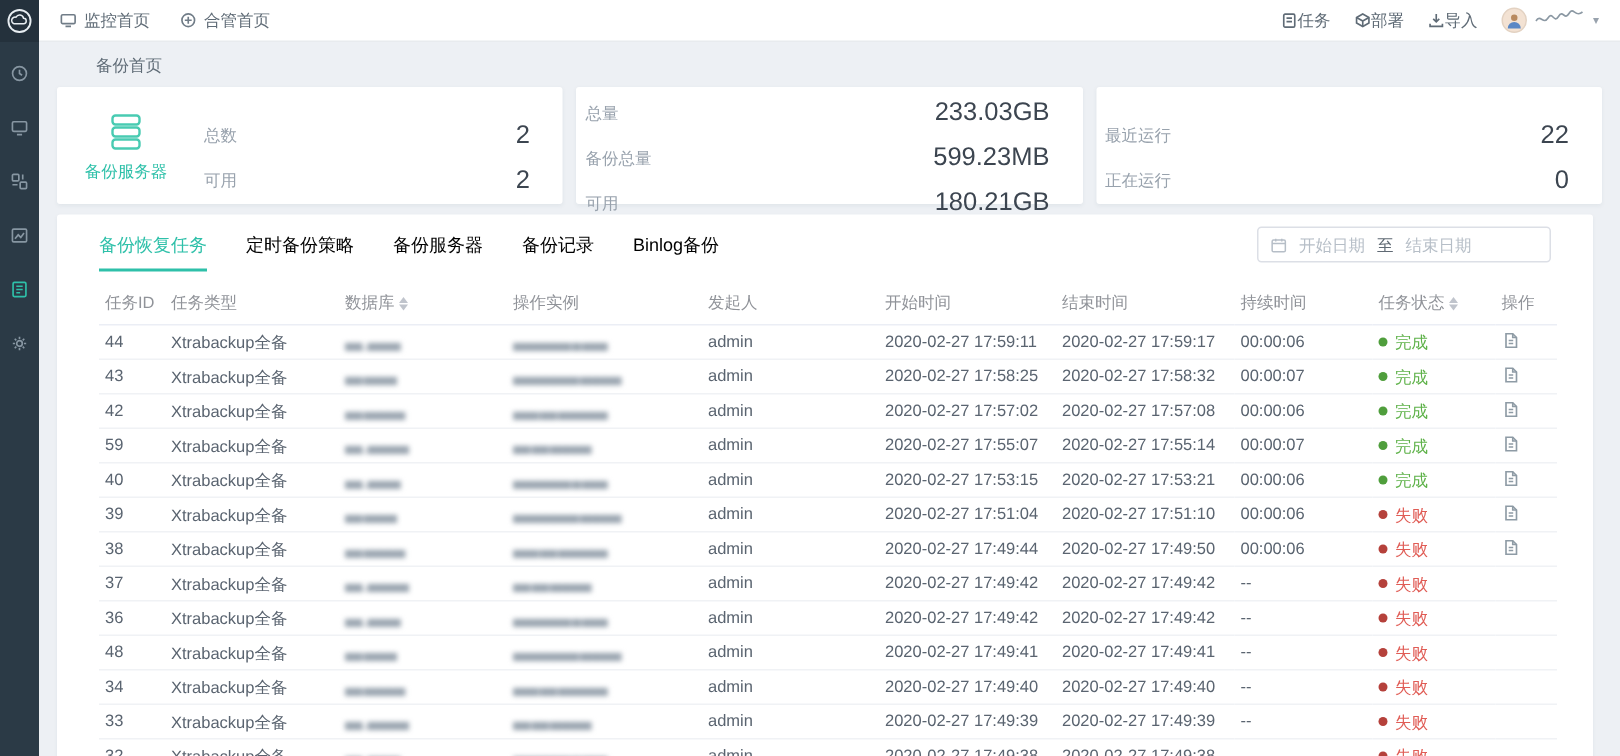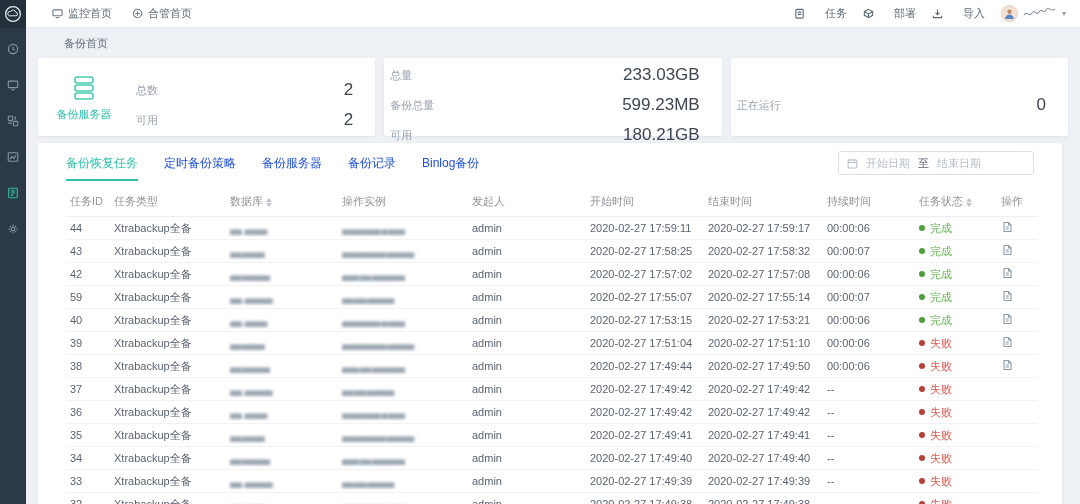--- a/index.html
+++ b/index.html
@@ -8,27 +8,27 @@
 
   
   .sidebar { position:absolute; left:0; top:0; width:26px; height:504px; background:#2b3a46; z-index:5; }
   .logo-box { width:26px; height:28px; background:#24313c; display:flex; align-items:center; justify-content:center; }
   .side-icons { display:flex; flex-direction:column; align-items:center; padding-top:14px; gap:23px; }
   .side-icon { width:13px; height:13px; color:#8796a2; display:flex; align-items:center; justify-content:center; cursor:pointer; }
   .side-icon.active { color:#2ec0a9; }
   .side-icon svg { width:12px; height:12px; }
 
   
-  .topbar { position:absolute; left:26px; top:0; right:0; height:28px; background:#ffffff;
+  .topbar { position:absolute; left:14px; top:0; right:0; height:28px; background:#ffffff;
             border-bottom:1px solid #e8ebee; display:flex; align-items:center; padding:5px 14px; z-index:4; }
   .topnav { display:flex; gap:20px; margin-left:12px; }
   .topnav-item { display:flex; align-items:center; gap:5px; font-size:11px; color:#5f6b76; cursor:pointer; }
   .topnav-item svg { width:11px; height:11px; color:#707c87; }
   .topbar-right { margin-left:auto; display:flex; align-items:center; gap:16px; }
-  .top-action { display:flex; align-items:center; gap:20px; font-size:11px; color:#5f6b76; cursor:pointer; }
+  .top-action { display:flex; align-items:center; gap:0; font-size:11px; color:#5f6b76; cursor:pointer; }
   .top-action svg { width:11px; height:11px; }
   .user-chip { display:flex; align-items:center; gap:5px; cursor:pointer; }
   .avatar { width:17px; height:17px; border-radius:50%; background:#f3e2d3; border:1px solid #e3d2c2;
             display:flex; align-items:center; justify-content:center; overflow:hidden; }
   .avatar svg { width:13px; height:13px; }
   .scribble svg { width:34px; height:12px; }
   .caret-down { font-size:8px; color:#98a2ad; }
 
   
   .breadcrumb { position:absolute; left:26px; top:28px; right:0; height:30px;
@@ -44,21 +44,21 @@
   .card-rows { flex:1; display:flex; flex-direction:column; justify-content:center; gap:0; padding:22px 22px 6px 6px; }
   .kv { display:flex; align-items:center; justify-content:space-between; padding:5px 0; }
   .kv .k { font-size:11px; color:#98a2ad; }
   .kv .v { font-size:17px; color:#3c4550; }
 
   
   .panel { position:absolute; left:38px; top:143px; width:1024px; height:380px; background:#fff;
            border-radius:2px; box-shadow:0 1px 3px rgba(40,60,80,.06); padding:0 28px; }
   .panel-head { display:flex; align-items:center; height:36px; margin-top:2px; }
   .tabs { display:flex; gap:26px; }
-  .tab { font-size:12px; color:#1d4ed8; padding:9px 0 7px; cursor:pointer; border-bottom:2px solid transparent; }
+  .tab { font-size:12px; color:#000000; padding:9px 0 7px; cursor:pointer; border-bottom:2px solid transparent; }
   .tab.active { color:#2ec0a9; border-bottom-color:#2ec0a9; }
   .date-range { margin-left:auto; width:196px; height:24px; border:1px solid #dcdfe6; border-radius:3px;
                 display:flex; align-items:center; gap:8px; padding:11px 8px; background:#fff; cursor:text; }
   .date-range svg { width:11px; height:11px; color:#b6bec7; flex:none; }
   .dr-text { font-size:11px; color:#b6bec7; }
   .dr-sep { font-size:11px; color:#606a74; }
 
   
   table { width:100%; border-collapse:collapse; table-layout:fixed; margin-top:6px; }
   th { font-size:11px; color:#909399; font-weight:normal; text-align:left; padding:7px 4px;
@@ -226,20 +226,24 @@
       <div class="kv">
           <span class="k">可用</span>
           <span class="v">180.21GB</span>
         </div>
     </div>
   </div>
 
   <div class="card">
     <div class="card-rows">
       <div class="kv">
+          <span class="k">最近运行</span>
+          <span class="v">22</span>
+        </div>
+      <div class="kv">
           <span class="k">正在运行</span>
           <span class="v">0</span>
         </div>
     </div>
   </div>
 </div>
 
 <div class="panel">
   <div class="panel-head">
     <div class="tabs">
@@ -541,21 +545,21 @@
               <span class="dot fail"></span>
               <span class="st fail">失败</span>
             </span>
           </td>
           <td>
             
           </td>
         </tr>
 
         <tr>
-          <td>35</td>
+          <td>48</td>
           <td>Xtrabackup全备</td>
           <td><span class="masked">▄▄ ▄▄▄▄</span></td>
           <td><span class="masked">▄▄▄▄▄▄▄▄ ▄▄▄▄▄</span></td>
           <td>admin</td>
           <td>2020-02-27 17:49:41</td>
           <td>2020-02-27 17:49:41</td>
           <td>--</td>
           <td>
             <span class="status-cell">
               <span class="dot fail"></span>

